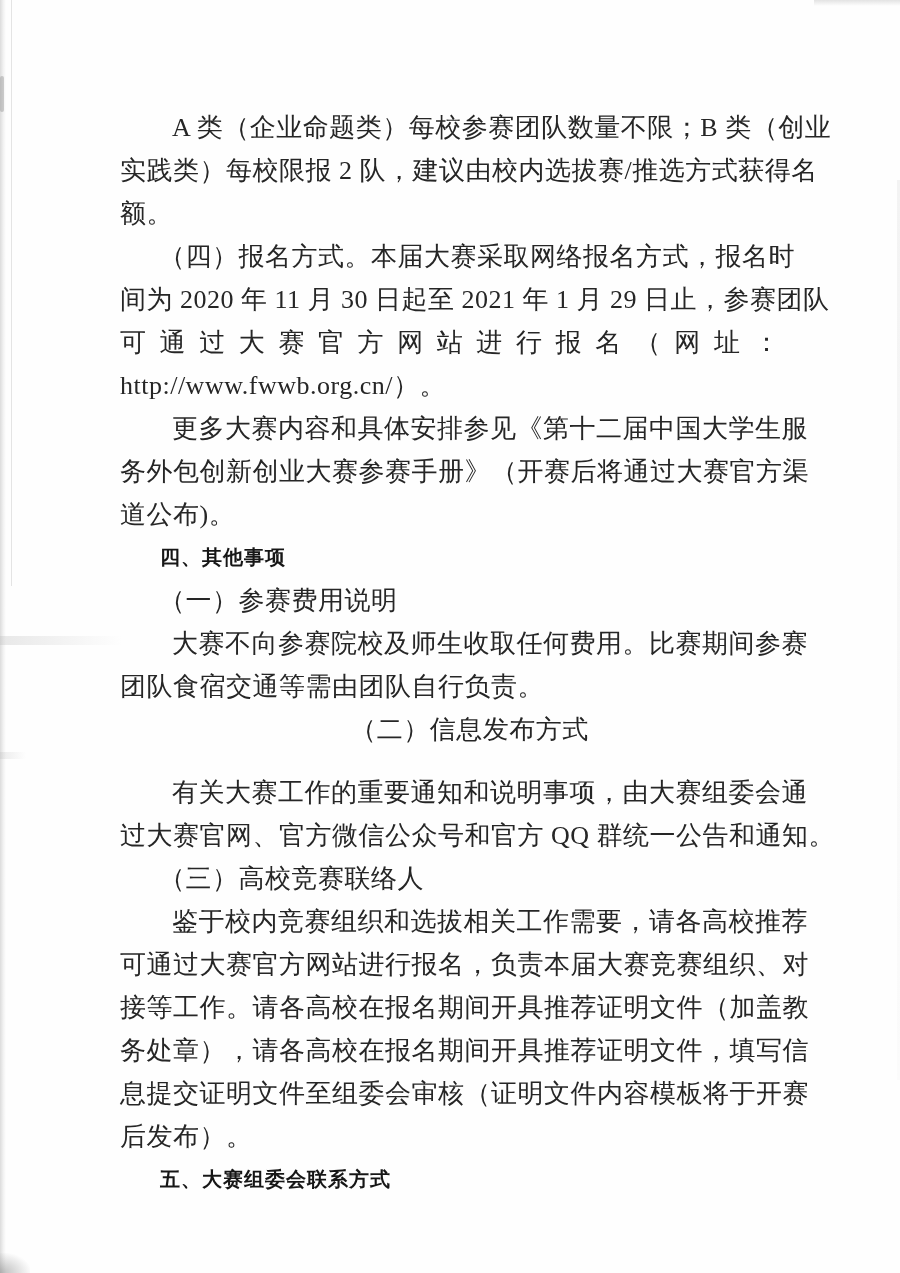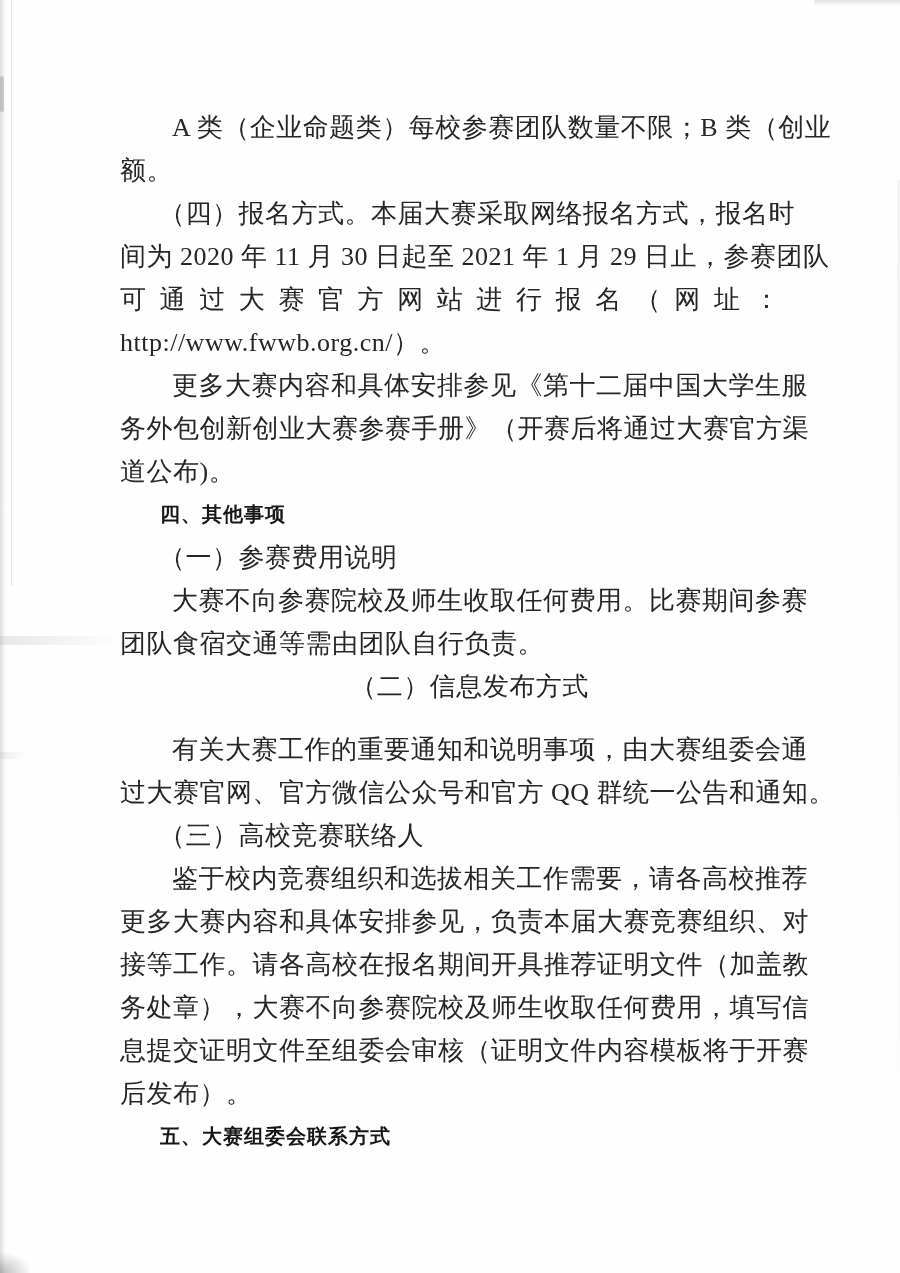--- a/index.html
+++ b/index.html
@@ -94,37 +94,38 @@
   <div class="artifact edge-line"></div>
   <div class="artifact edge-tl-mark"></div>
   <div class="artifact streak-1"></div>
   <div class="artifact streak-2"></div>
   <div class="artifact smudge-bl"></div>
   <div class="artifact edge-top-right"></div>
   <div class="artifact edge-right"></div>
 
   <div class="text-block">
       <div class="line justify" style="text-indent: 2em;">A 类（企业命题类）每校参赛团队数量不限；B 类（创业</div>
+      <div class="line justify">实践类）每校限报 2 队，建议由校内选拔赛/推选方式获得名</div>
       <div class="line">额。</div>
       <div class="line justify" style="text-indent: 1.5em;">（四）报名方式。本届大赛采取网络报名方式，报名时</div>
       <div class="line justify">间为 2020 年 11 月 30 日起至 2021 年 1 月 29 日止，参赛团队</div>
       <div class="line justify">可通过大赛官方网站进行报名（网址：</div>
       <div class="line">http://www.fwwb.org.cn/）。</div>
       <div class="line justify" style="text-indent: 2em;">更多大赛内容和具体安排参见《第十二届中国大学生服</div>
       <div class="line justify">务外包创新创业大赛参赛手册》（开赛后将通过大赛官方渠</div>
       <div class="line">道公布)。</div>
       <div class="line heading" style="text-indent: 2em;">四、其他事项</div>
       <div class="line" style="text-indent: 1.5em;">（一）参赛费用说明</div>
       <div class="line justify" style="text-indent: 2em;">大赛不向参赛院校及师生收取任何费用。比赛期间参赛</div>
       <div class="line">团队食宿交通等需由团队自行负责。</div>
       <div class="line" style="text-indent: 1.5em; text-align: center;">（二）信息发布方式</div>
       <div class="line justify" style="text-indent: 2em; margin-top: 20px;">有关大赛工作的重要通知和说明事项，由大赛组委会通</div>
       <div class="line justify">过大赛官网、官方微信公众号和官方 QQ 群统一公告和通知。</div>
       <div class="line" style="text-indent: 1.5em;">（三）高校竞赛联络人</div>
       <div class="line justify" style="text-indent: 2em;">鉴于校内竞赛组织和选拔相关工作需要，请各高校推荐</div>
-      <div class="line justify">更多大赛内容和具体安排参见，负责本届大赛竞赛组织、对</div>
+      <div class="line justify">可通过大赛官方网站进行报名，负责本届大赛竞赛组织、对</div>
       <div class="line justify">接等工作。请各高校在报名期间开具推荐证明文件（加盖教</div>
-      <div class="line justify">务处章），大赛不向参赛院校及师生收取任何费用，填写信</div>
+      <div class="line justify">务处章），请各高校在报名期间开具推荐证明文件，填写信</div>
       <div class="line justify">息提交证明文件至组委会审核（证明文件内容模板将于开赛</div>
       <div class="line">后发布）。</div>
       <div class="line heading" style="text-indent: 2em;">五、大赛组委会联系方式</div>
     </div>
 </div>
 
 </body></html>

